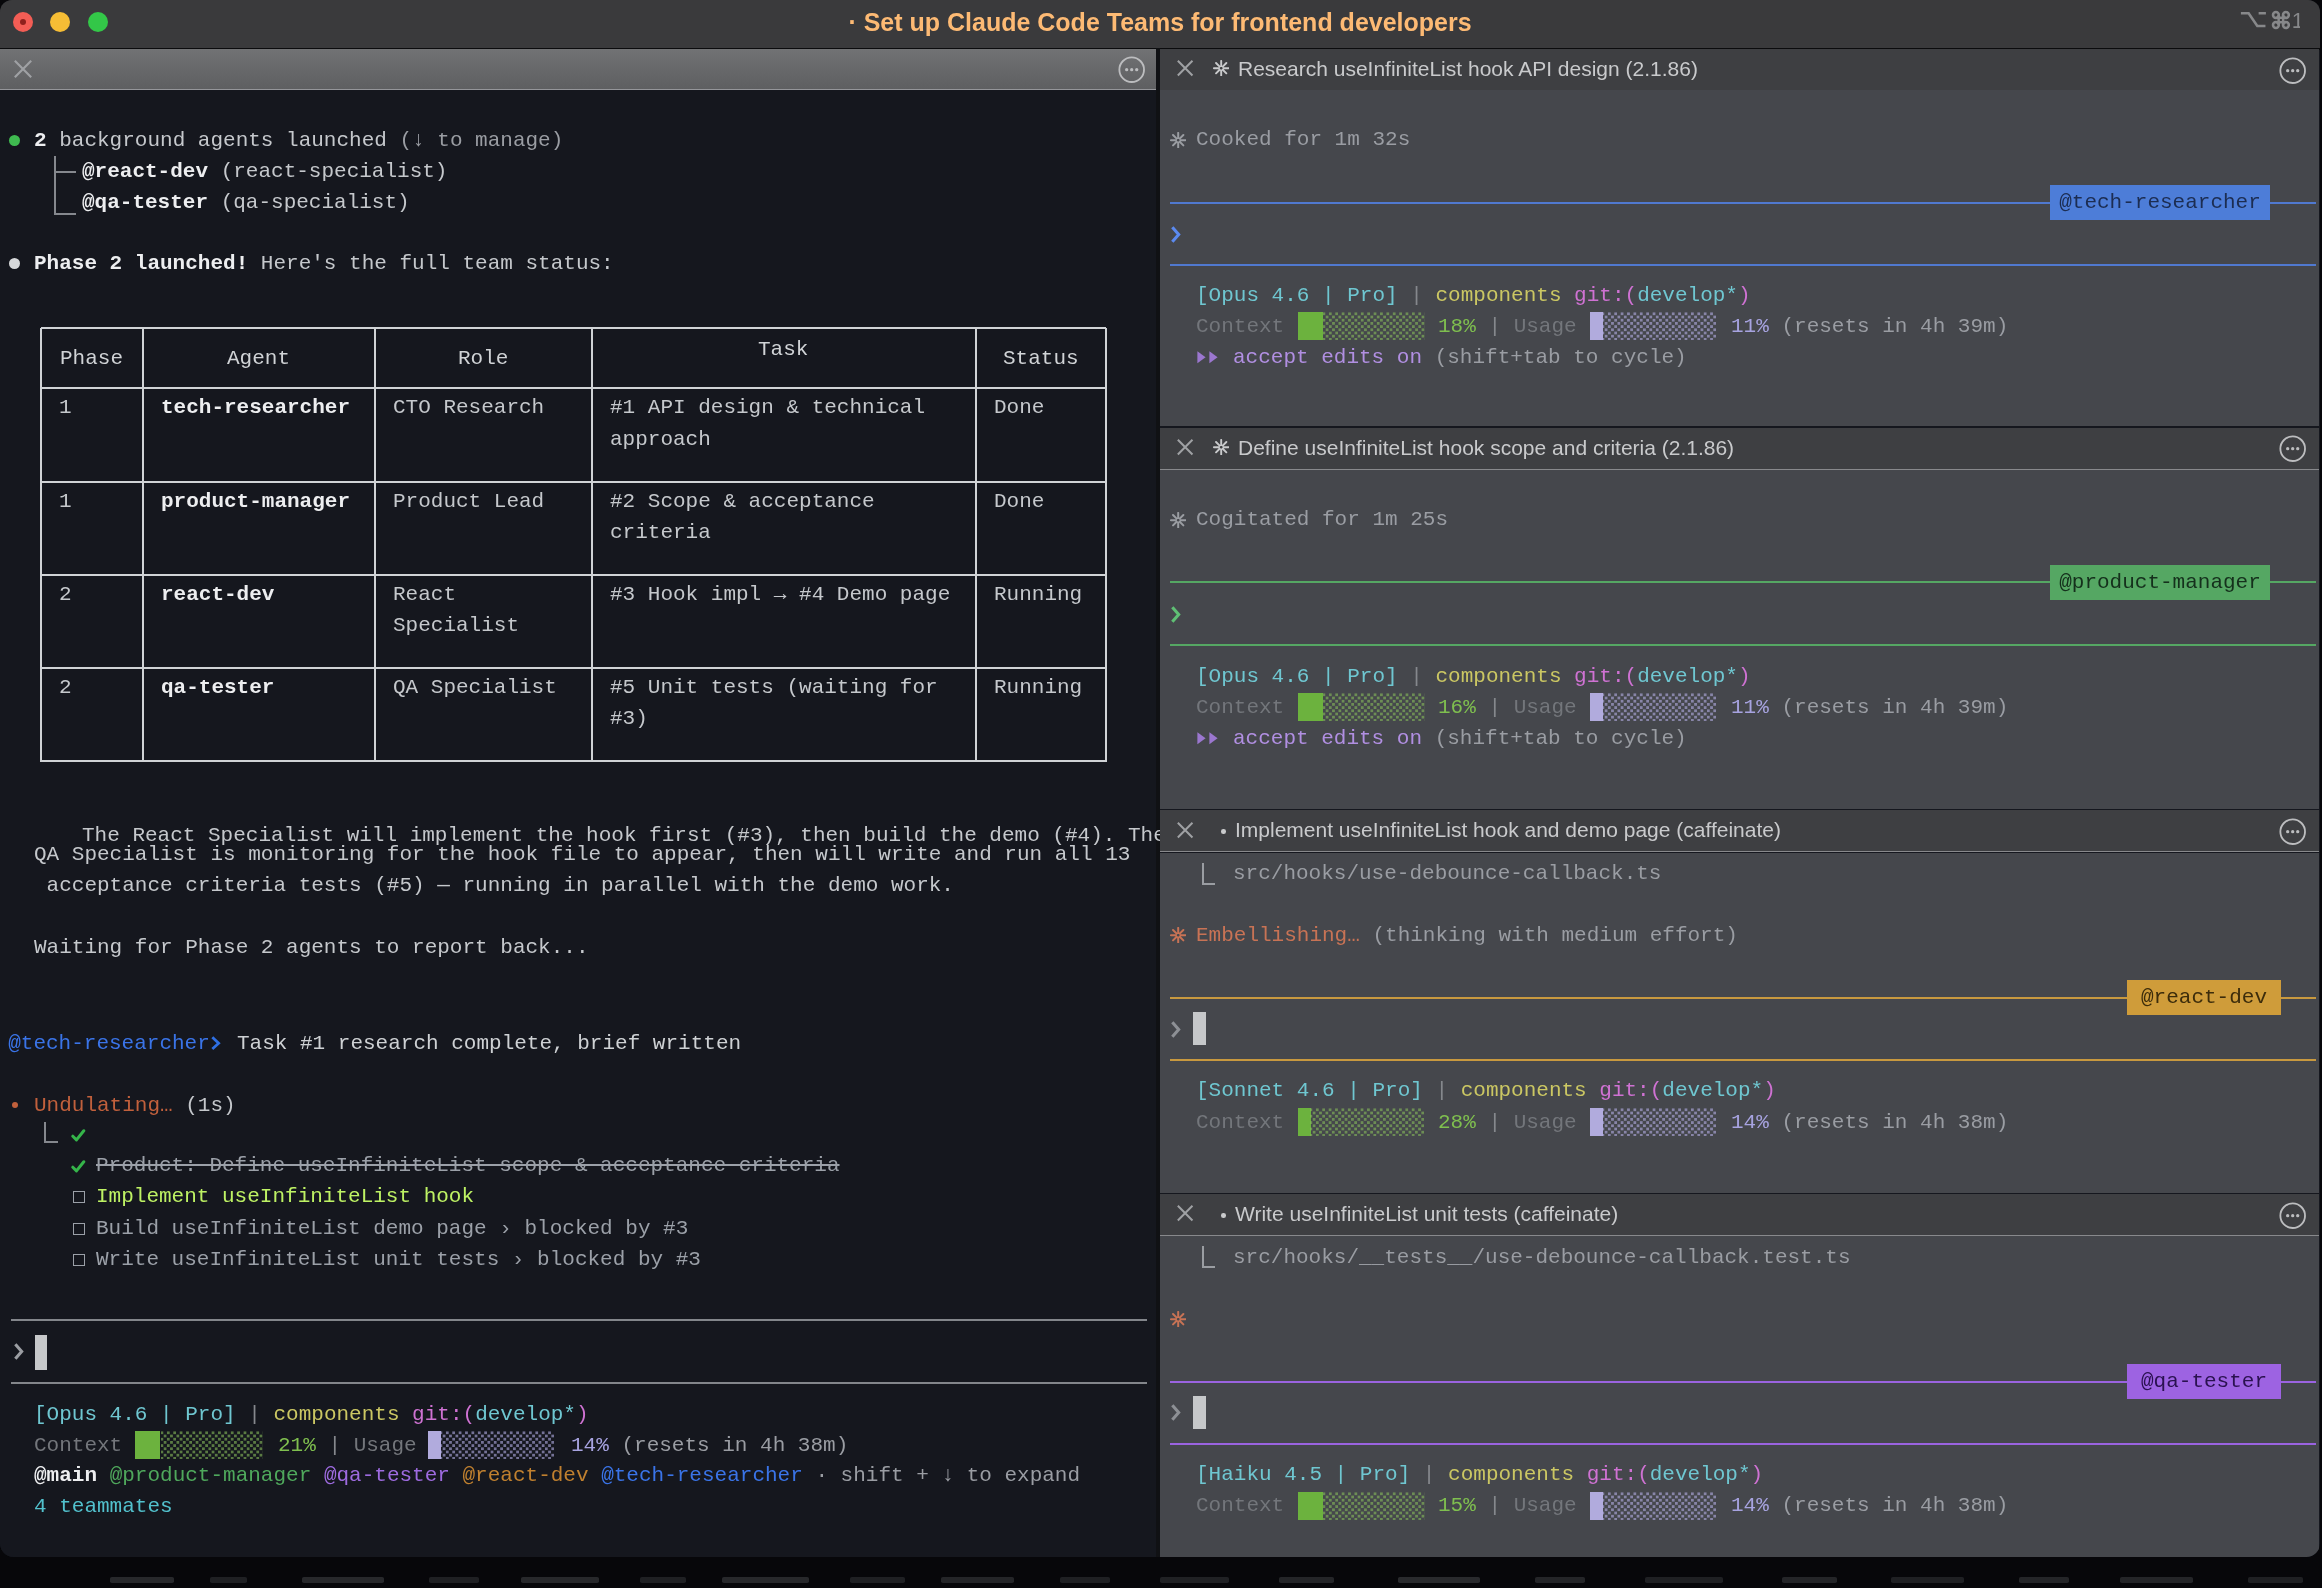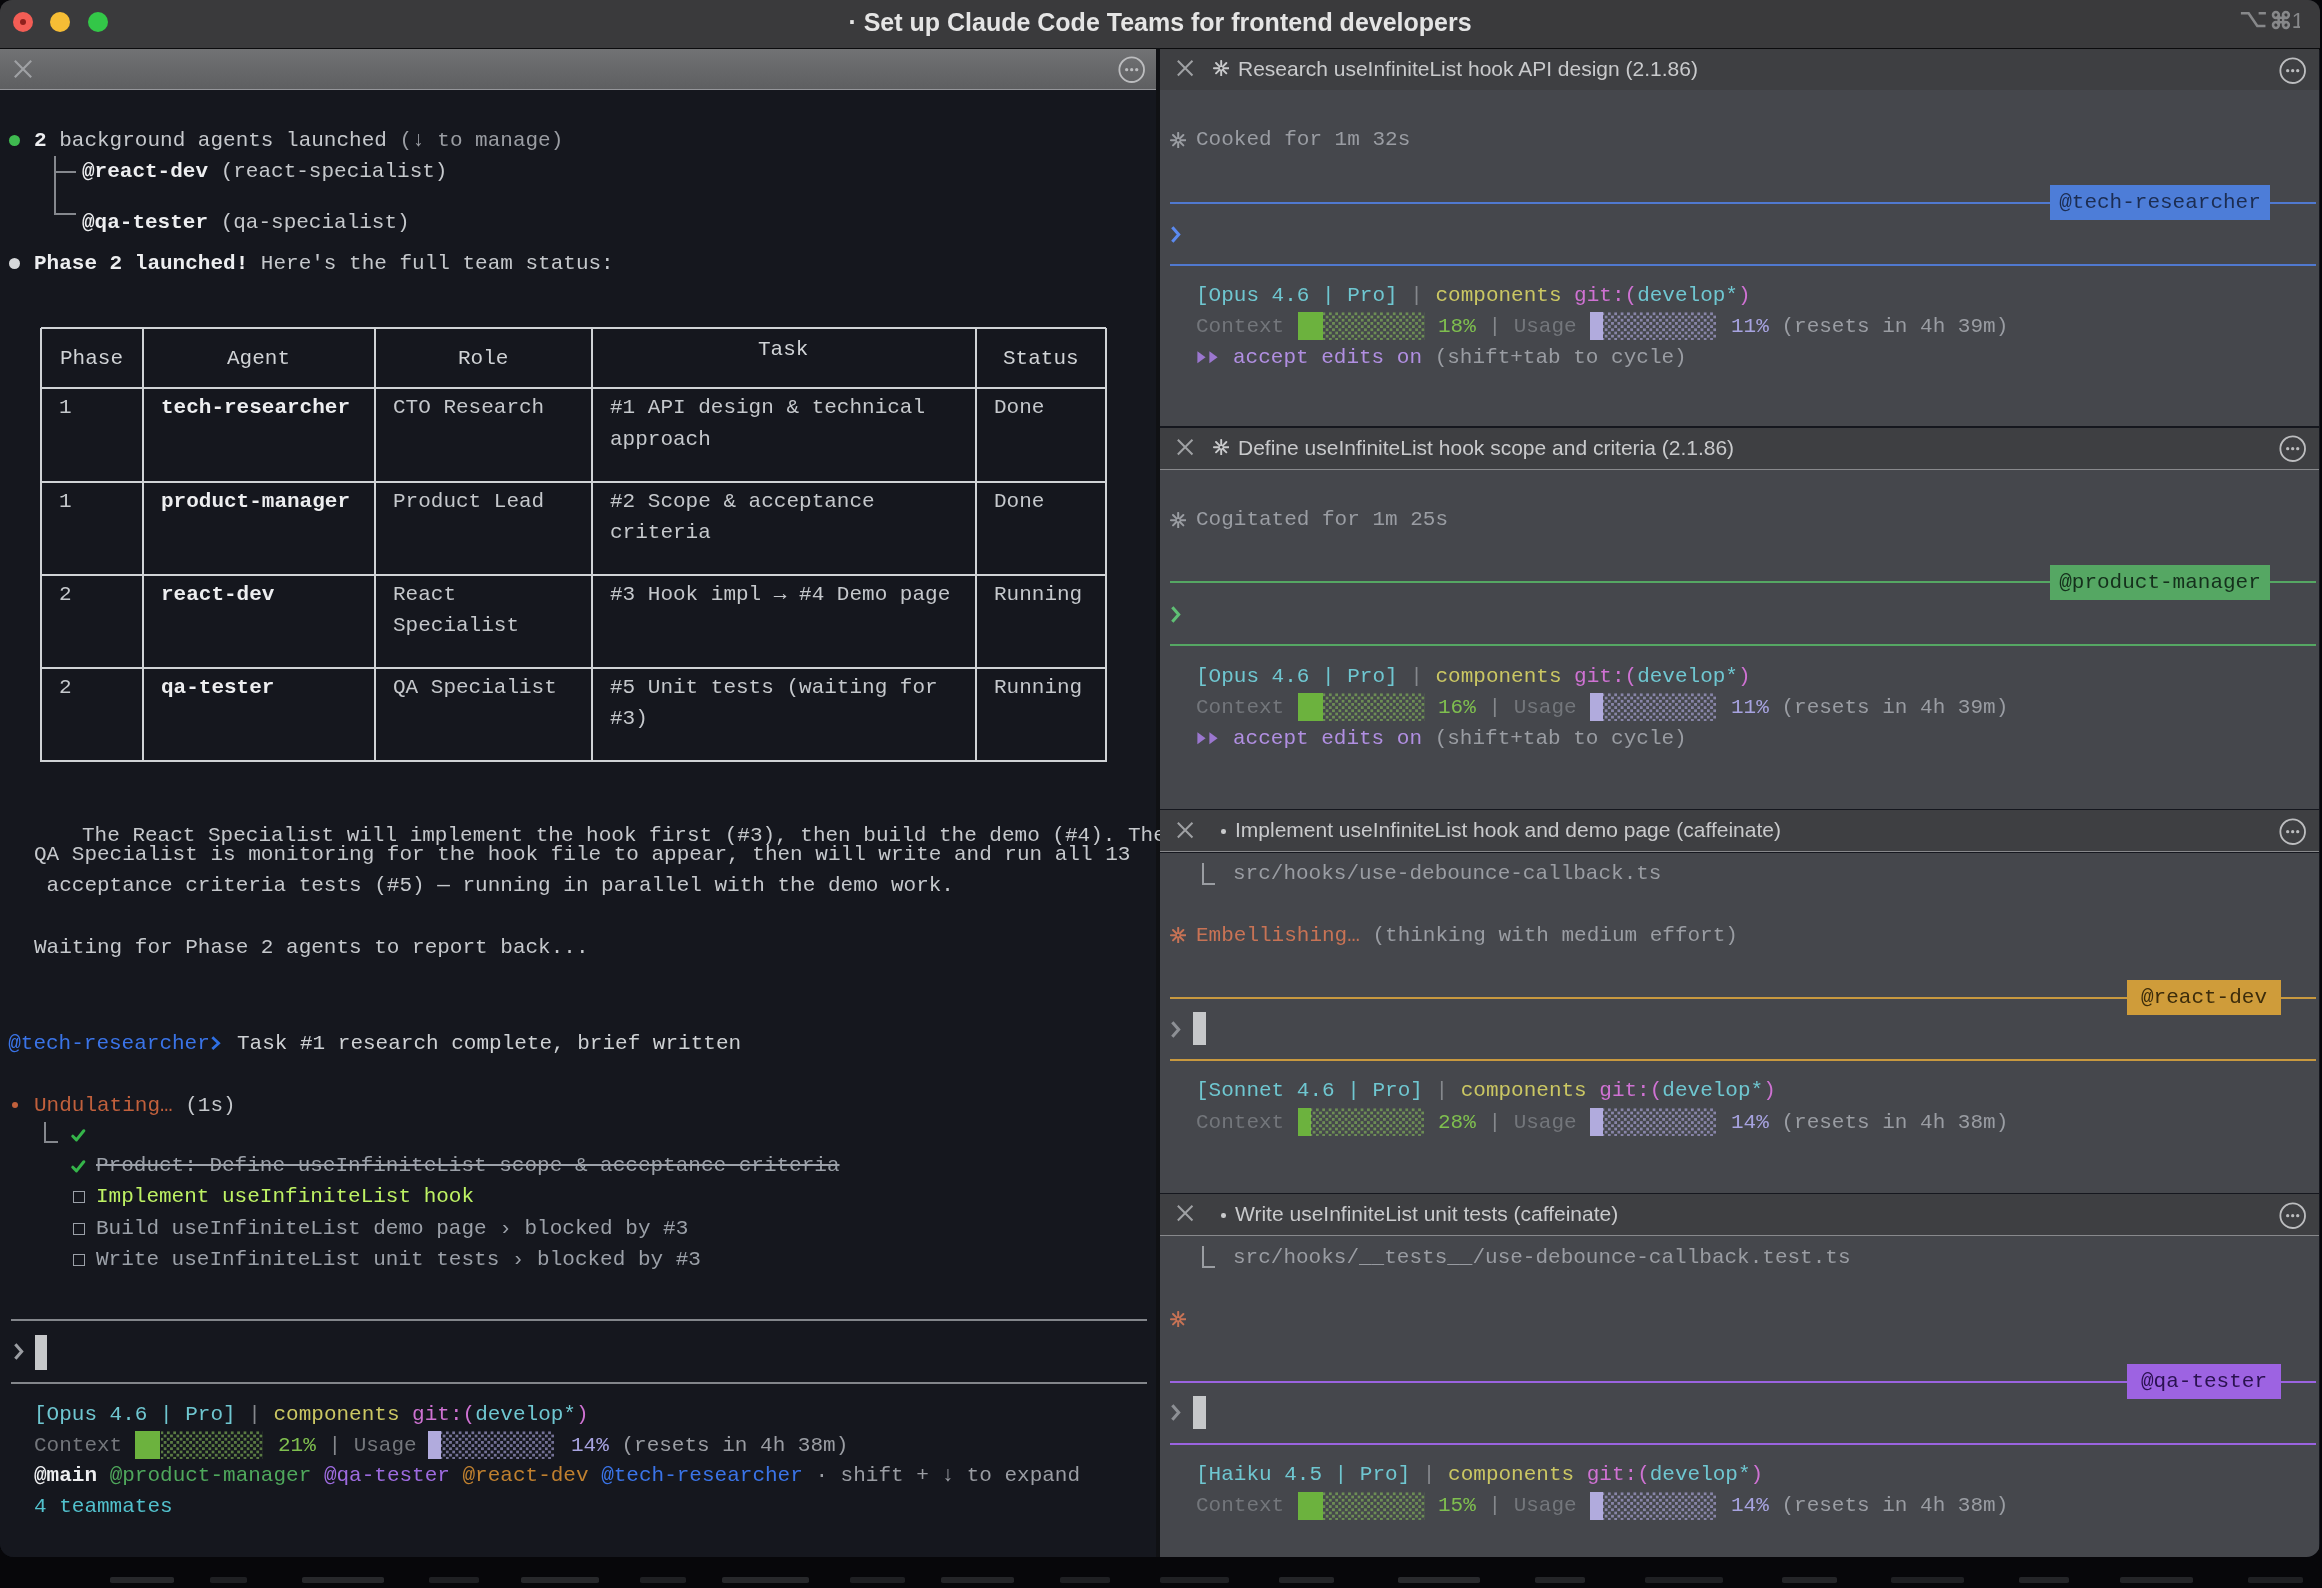--- a/index.html
+++ b/index.html
@@ -2,21 +2,21 @@
 <html style="font-size:14.6px"><head><meta charset="utf-8">
 <style>
 html,body{margin:0;padding:0;}
 body{width:2323px;height:1588px;background:#07070a;position:relative;overflow:hidden;
      font-family:"Liberation Mono",monospace;}
 #win{position:absolute;left:0;top:0;width:2320px;height:1557px;border-radius:12px 12px 13.7px 13.7px;
      overflow:hidden;background:#15171e;}
 #tbar{position:absolute;left:0;top:0;width:2320px;height:48px;background:#3a3a3c;}
 .tl{position:absolute;top:12px;width:20px;height:20px;border-radius:50%;}
 #ttl{position:absolute;top:8.2px;left:0;width:2320px;text-align:center;
-     font:bold 25px "Liberation Sans",sans-serif;color:#e5e5e5;}
+     font:bold 25px "Liberation Sans",sans-serif;color:#fdba74;}
 #tabL{position:absolute;left:0;top:49px;width:1156px;height:41px;box-sizing:border-box;
       background:linear-gradient(#717274,#5e5f61);border-bottom:1.8px solid #95969a;}
 #lpane{position:absolute;left:0;top:90px;width:1156px;height:1467px;background:#15171e;}
 .rtitle{position:absolute;left:1160px;width:1159px;height:42px;background:#3e3f42;
         border-bottom:1.8px solid #88898c;box-sizing:border-box;}
 .rpane{position:absolute;left:1160px;width:1159px;background:#45474c;}
 .ln{position:absolute;white-space:pre;font:21px/31px "Liberation Mono",monospace;
     height:31px;color:#c5c8cc;}
 .b{font-weight:bold;color:#edeef0;}
 .dim{color:#9a9da3;} .dm2{color:#73767b;}
@@ -69,21 +69,21 @@
       <circle cx="9.5" cy="15" r="1.8" fill="#bcbdbf"></circle>
       <circle cx="15" cy="15" r="1.8" fill="#bcbdbf"></circle>
       <circle cx="20.5" cy="15" r="1.8" fill="#bcbdbf"></circle>
     </svg>
 <div style="position:absolute;left:9.1px;top:135px;width:11px;height:11px;border-radius:50%;background:#3fba50;"></div>
 <div class="ln" style="left:34px;top:125px;"><span class="b">2</span> background agents launched <span class="dim">(↓ to manage)</span></div>
 <div style="position:absolute;left:54px;top:156px;width:1.8px;height:58px;background:#85888e;"></div>
 <div style="position:absolute;left:54px;top:171px;width:22px;height:1.8px;background:#85888e;"></div>
 <div style="position:absolute;left:54px;top:213px;width:22px;height:1.8px;background:#85888e;"></div>
 <div class="ln" style="left:82px;top:156px;"><span class="b">@react-dev</span> (react-specialist)</div>
-<div class="ln" style="left:82px;top:187px;margin-top:20px;"><span class="b">@qa-tester</span> (qa-specialist)</div>
+<div class="ln" style="left:82px;top:187px;"><span class="b">@qa-tester</span> (qa-specialist)</div>
 <div style="position:absolute;left:9.1px;top:258px;width:11px;height:11px;border-radius:50%;background:#d6d8da;"></div>
 <div class="ln" style="left:34px;top:248px;"><span class="b">Phase 2 launched!</span> Here's the full team status:</div>
 <div class="tbl" style="left:41px;top:327px;width:1065px;height:1.8px;"></div>
 <div class="tbl" style="left:41px;top:387px;width:1065px;height:1.8px;"></div>
 <div class="tbl" style="left:41px;top:481px;width:1065px;height:1.8px;"></div>
 <div class="tbl" style="left:41px;top:574px;width:1065px;height:1.8px;"></div>
 <div class="tbl" style="left:41px;top:667px;width:1065px;height:1.8px;"></div>
 <div class="tbl" style="left:41px;top:760px;width:1065px;height:1.8px;"></div>
 <div class="tbl" style="left:40px;top:328px;width:1.8px;height:434px;"></div>
 <div class="tbl" style="left:142px;top:328px;width:1.8px;height:434px;"></div>

